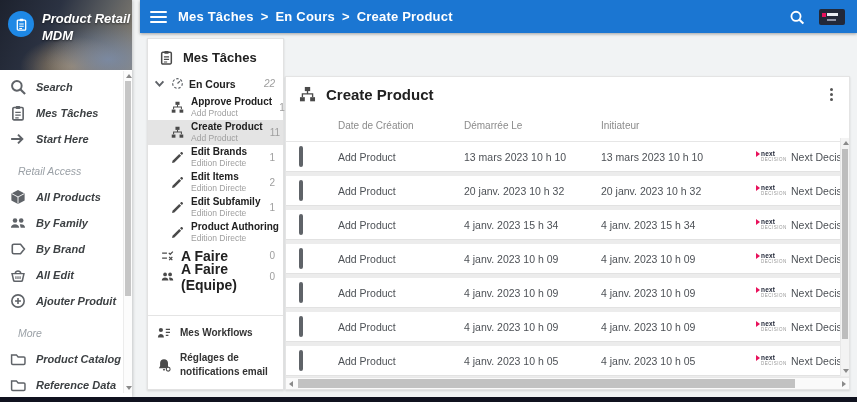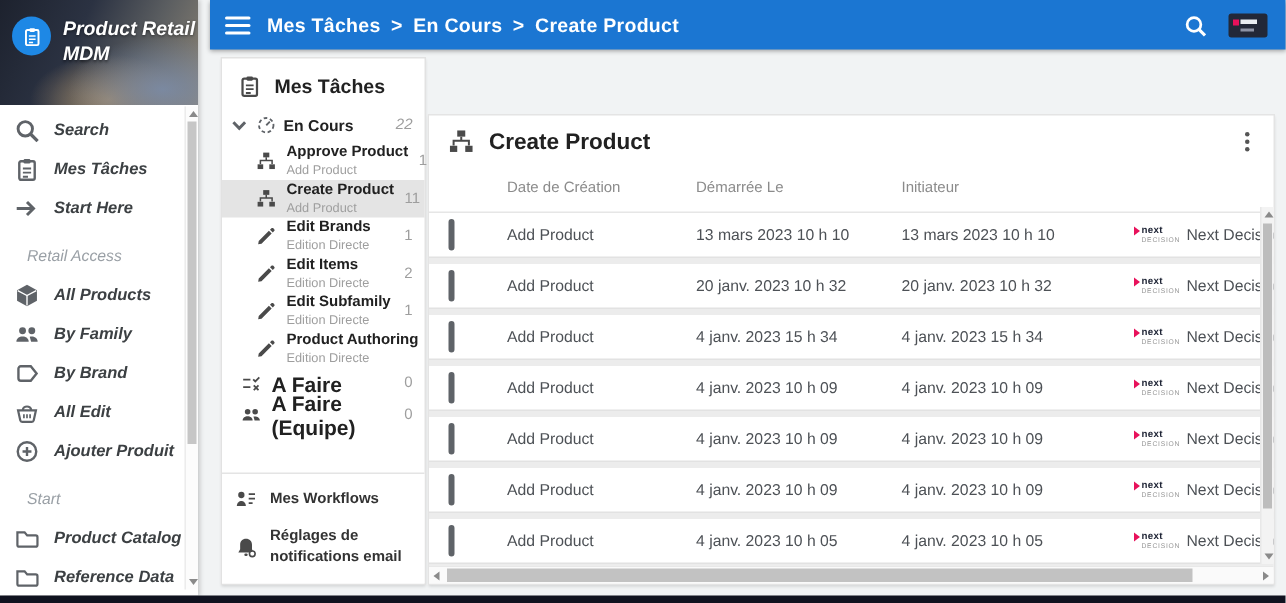--- a/index.html
+++ b/index.html
@@ -302,21 +302,21 @@
 
           <span class="icon c-green">
             <svg viewBox="0 0 14 14">
               <use href="#i-plus"></use>
             </svg>
           </span>
           <span class="lbl">Ajouter Produit</span>
         </div>
       </div>
 
-    <div class="side-section">Start</div>
+    <div class="side-section">More</div>
 
     <div>
 
         <div class="side-item">
           <span class="icon">
             <svg viewBox="0 0 14 14">
               <use href="#i-folder"></use>
             </svg>
           </span>
           <span class="lbl">Product Catalog</span>

